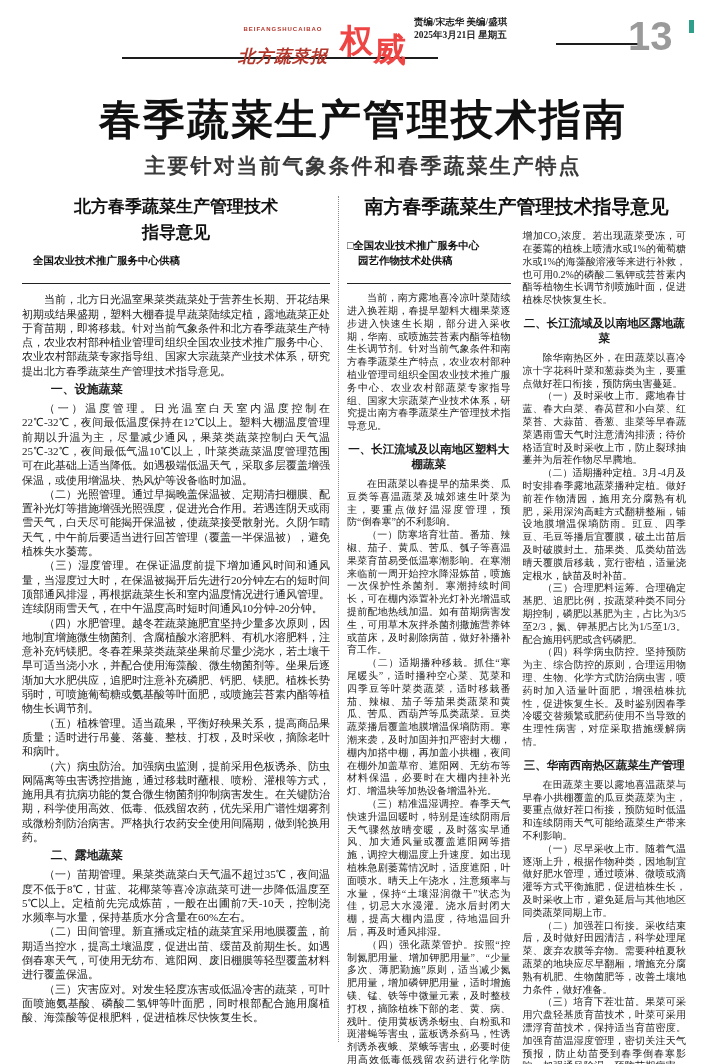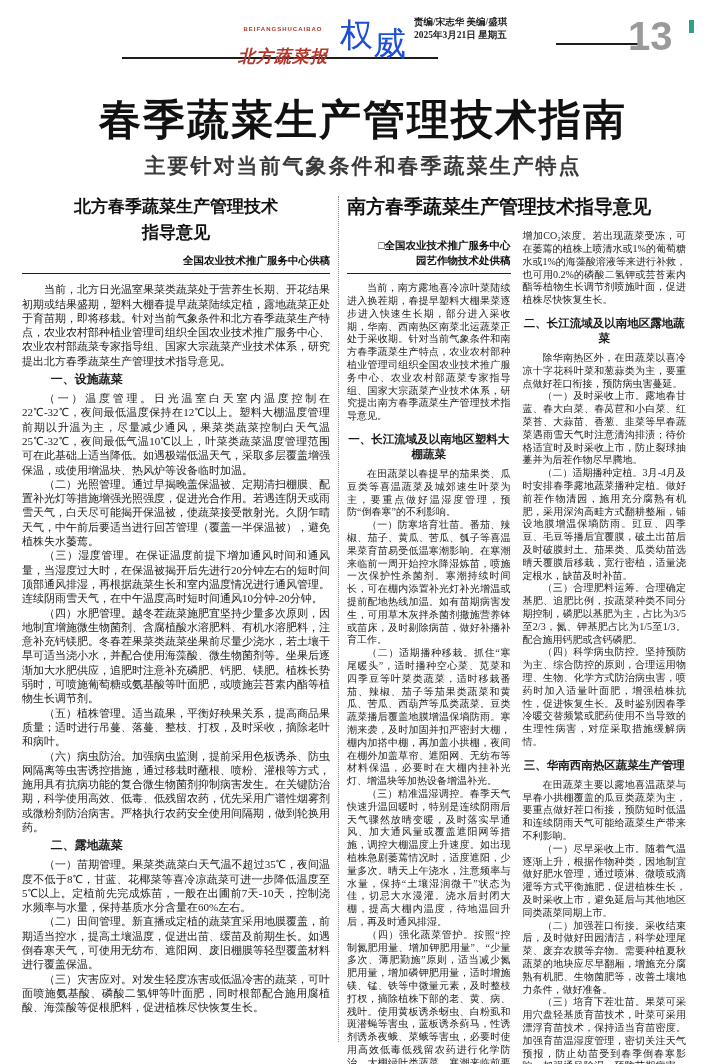--- a/index.html
+++ b/index.html
@@ -7,41 +7,41 @@
   body { background:#ffffff; font-family:"Liberation Serif", serif; color:#1c1c1c; }
   .page { position:relative; width:708px; height:1064px; background:#ffffff; overflow:hidden; }
 
   
   .topbar { position:relative; height:92px; }
   .rule-left  { position:absolute; left:122px; top:57px; width:316px; border-top:2px solid #1d1d1d; }
   .rule-right { position:absolute; left:556px; top:43px; width:86px;  border-top:2px solid #1d1d1d; }
   .masthead { position:absolute; left:224px; top:26px; width:118px; text-align:center; color:#b5372c; }
   .masthead .en { display:block; font-family:"Liberation Sans", sans-serif; font-size:6px; letter-spacing:1px; font-weight:bold; }
   .masthead .cn { display:block; font-size:17px; font-weight:bold; font-style:italic; letter-spacing:1px; margin-top:13px; }
-  .authority { position:absolute; left:340px; top:18px; font-family:"Liberation Sans", sans-serif; font-weight:400; font-size:33px; color:#1d4ed8; line-height:1; }
+  .authority { position:absolute; left:340px; top:24px; font-family:"Liberation Sans", sans-serif; font-weight:700; font-size:33px; color:#ef4444; line-height:1; }
   .authority .a2 { display:inline-block; transform:translateY(9px); }
   .editors { position:absolute; left:414px; top:16px; font-family:Liberation Serif, serif; font-size:9.5px; font-weight:bold; color:#222; line-height:13px; white-space:nowrap; }
   .pagenum { position:absolute; left:628px; top:16px; font-family:"Liberation Sans", sans-serif; font-size:40px; font-weight:900; color:#9a9a9a; line-height:1; }
   .teal-mark { position:absolute; left:689px; top:20px; width:5px; height:13px; background:#2f9f8c; }
 
   
   .title-block { text-align:center; margin-top:4px;padding-left:18px; }
   .main-title { font-family:"Liberation Sans", sans-serif; font-size:42px; font-weight:900; letter-spacing:2px; color:#111; line-height:1.15; }
   .subtitle { font-family:"Liberation Sans", sans-serif; font-size:21px; font-weight:600; letter-spacing:2px; color:#3a3a3a; margin-top:8px; }
 
   
   .columns { display:flex; padding:14px 22px 0 22px; height:calc(1064px - 92px - 110px); }
   .north { width:308px; flex:0 0 308px; }
   .vdivider { flex:0 0 1px; border-left:1px dotted #8a8a8a; margin:2px 8px 0 8px; }
   .south { flex:1; min-width:0; }
 
   .north-title { font-family:"Liberation Sans", sans-serif; font-size:17px; font-weight:900; text-align:center; line-height:1.5; color:#111; }
-  .south-title { font-family:Liberation Sans, sans-serif; font-size:19px; font-weight:900; color:#111; margin-bottom:10px; }
+  .south-title { font-family:Liberation Sans, sans-serif; font-size:19px; font-weight:900; text-align:center; color:#111; margin-bottom:10px; }
 
-  .byline { font-family:"Liberation Sans", sans-serif; font-size:10.5px; font-weight:bold; color:#111; line-height:15px; border-bottom:1.5px solid #222; padding-bottom:5px; margin:8px 0 8px 0;text-align:right; }
+  .byline { font-family:"Liberation Sans", sans-serif; font-size:10.5px; font-weight:bold; color:#111; line-height:15px; border-bottom:1.5px solid #222; padding-bottom:15px; margin:8px 0 8px 0; }
   .byline .b2 { padding-left:11px; }
 
   .north .para { font-size:11px; line-height:14.3px; }
   .north .sec-head { font-family:"Liberation Sans", sans-serif; font-weight:bold; font-size:12px; text-indent:2.4em; margin:3px 0; }
 
   .south-cols { display:flex; gap:12px; }
   .scol { flex:1; min-width:0; }
   .scol .para { font-size:10px; line-height:12.8px; }
   .scol .sec-head { font-family:"Liberation Sans", sans-serif; font-weight:bold; font-size:11.5px; text-align:center; margin:9px 0 6px 0; }
 
@@ -104,26 +104,26 @@
 
     <article class="south">
       <h2 class="south-title">南方春季蔬菜生产管理技术指导意见</h2>
       <div class="south-cols">
         <div class="scol">
           <div class="byline">
             <div>□全国农业技术推广服务中心</div>
             <div class="b2">园艺作物技术处供稿</div>
           </div>
           <div>
-              <div class="para">当前，南方露地喜冷凉叶菜陆续进入换茬期，春提早塑料大棚果菜逐步进入快速生长期，部分进入采收期，华南、西南热区南菜北运蔬菜正处于采收期。针对当前气象条件和南方春季蔬菜生产特点，农业农村部种植业管理司组织全国农业技术推广服务中心、农业农村部蔬菜专家指导组、国家大宗蔬菜产业技术体系，研究提出南方春季蔬菜生产管理技术指导意见。</div>
+              <div class="para">当前，南方露地喜冷凉叶菜陆续进入换茬期，春提早塑料大棚果菜逐步进入快速生长期，部分进入采收期，华南、或喷施芸苔素内酯等植物生长调节剂。针对当前气象条件和南方春季蔬菜生产特点，农业农村部种植业管理司组织全国农业技术推广服务中心、农业农村部蔬菜专家指导组、国家大宗蔬菜产业技术体系，研究提出南方春季蔬菜生产管理技术指导意见。</div>
               <div class="sec-head">一、长江流域及以南地区塑料大棚蔬菜</div>
               <div class="para">在田蔬菜以春提早的茄果类、瓜豆类等喜温蔬菜及城郊速生叶菜为主，要重点做好温湿度管理，预防“倒春寒”的不利影响。</div>
               <div class="para">（一）防寒培育壮苗。番茄、辣椒、茄子、黄瓜、苦瓜、瓠子等喜温果菜育苗易受低温寒潮影响。在寒潮来临前一周开始控水降湿炼苗，喷施一次保护性杀菌剂。寒潮持续时间长，可在棚内添置补光灯补光增温或提前配地热线加温。如有苗期病害发生，可用草木灰拌杀菌剂撒施营养钵或苗床，及时剔除病苗，做好补播补育工作。</div>
               <div class="para">（二）适期播种移栽。抓住“寒尾暖头”，适时播种空心菜、苋菜和四季豆等叶菜类蔬菜，适时移栽番茄、辣椒、茄子等茄果类蔬菜和黄瓜、苦瓜、西葫芦等瓜类蔬菜。豆类蔬菜播后覆盖地膜增温保墒防雨。寒潮来袭，及时加固并扣严密封大棚，棚内加搭中棚，再加盖小拱棚，夜间在棚外加盖草帘、遮阳网、无纺布等材料保温，必要时在大棚内挂补光灯、增温块等加热设备增温补光。</div>
-              <div class="para">（三）精准温湿调控。春季天气快速升温回暖时，特别是连续阴雨后天气骤然放晴变暖，及时落实早通风、加大通风量或覆盖遮阳网等措施，调控大棚温度上升速度。如出现植株急剧萎蔫情况时，适度遮阳，少量多次。晴天上午浇水，注意频率与水量，保持“土壤湿润微干”状态为佳，切忌大水漫灌。浇水后封闭大棚，提高大棚内温度，待地温回升后，再及时通风排湿。</div>
+              <div class="para">（三）精准温湿调控。春季天气快速升温回暖时，特别是连续阴雨后天气骤然放晴变暖，及时落实早通风、加大通风量或覆盖遮阳网等措施，调控大棚温度上升速度。如出现植株急剧萎蔫情况时，适度遮阳，叶面喷水。晴天上午浇水，注意频率与水量，保持“土壤湿润微干”状态为佳，切忌大水漫灌。浇水后封闭大棚，提高大棚内温度，待地温回升后，再及时通风排湿。</div>
               <div class="para">（四）强化蔬菜管护。按照“控制氮肥用量、增加钾肥用量”、“少量多次、薄肥勤施”原则，适当减少氮肥用量，增加磷钾肥用量，适时增施镁、锰、铁等中微量元素，及时整枝打杈，摘除植株下部的老、黄、病、残叶。使用黄板诱杀蚜虫、白粉虱和斑潜蝇等害虫，蓝板诱杀蓟马，性诱剂诱杀夜蛾、菜蛾等害虫，必要时使用高效低毒低残留农药进行化学防治。大棚绿叶类蔬菜，寒潮来临前要及时采收，并开始控水降温，喷施一次保护性杀菌剂，可使用烟熏剂防治霜霉、灰霉等叶部病害发生。</div>
             </div>
         </div>
         <div class="scol">
           <div>
               <div class="para no-indent">增加CO₂浓度。若出现蔬菜受冻，可在萎蔫的植株上喷清水或1%的葡萄糖水或1%的海藻酸溶液等来进行补救，也可用0.2%的磷酸二氢钾或芸苔素内酯等植物生长调节剂喷施叶面，促进植株尽快恢复生长。</div>
               <div class="sec-head">二、长江流域及以南地区露地蔬菜</div>
               <div class="para">除华南热区外，在田蔬菜以喜冷凉十字花科叶菜和葱蒜类为主，要重点做好茬口衔接，预防病虫害蔓延。</div>
               <div class="para">（一）及时采收上市。露地春甘蓝、春大白菜、春莴苣和小白菜、红菜苔、大蒜苗、香葱、韭菜等早春蔬菜遇雨雪天气时注意清沟排渍；待价格适宜时及时采收上市，防止裂球抽薹并为后茬作物尽早腾地。</div>
               <div class="para">（二）适期播种定植。3月-4月及时安排春季露地蔬菜播种定植。做好前茬作物清园，施用充分腐熟有机肥，采用深沟高畦方式翻耕整厢，铺设地膜增温保墒防雨。豇豆、四季豆、毛豆等播后宜覆膜，破土出苗后及时破膜封土。茄果类、瓜类幼苗选晴天覆膜后移栽，宽行密植，适量浇定根水，缺苗及时补苗。</div>

